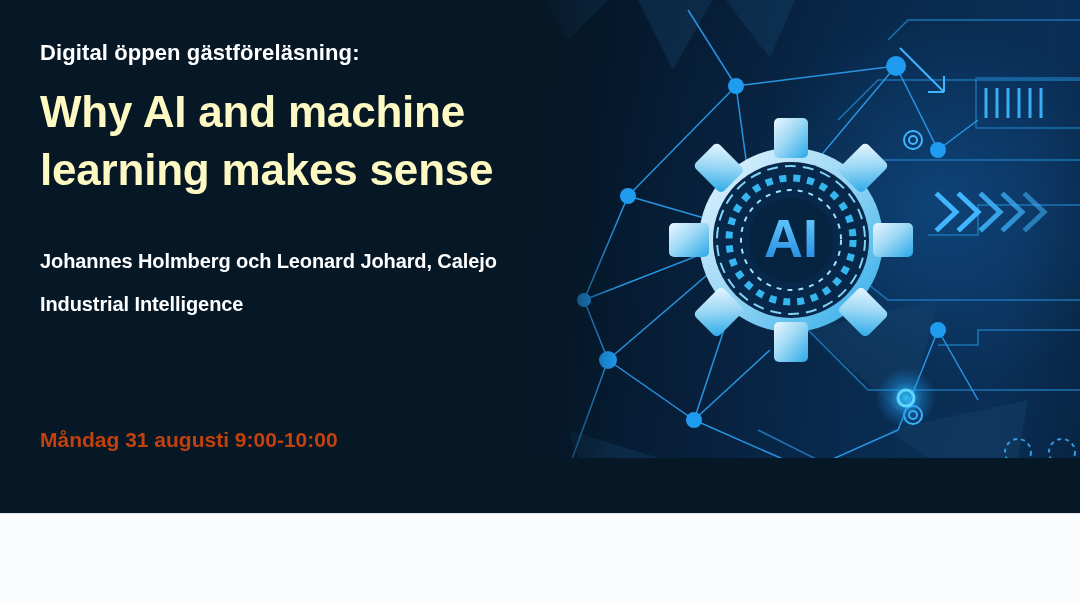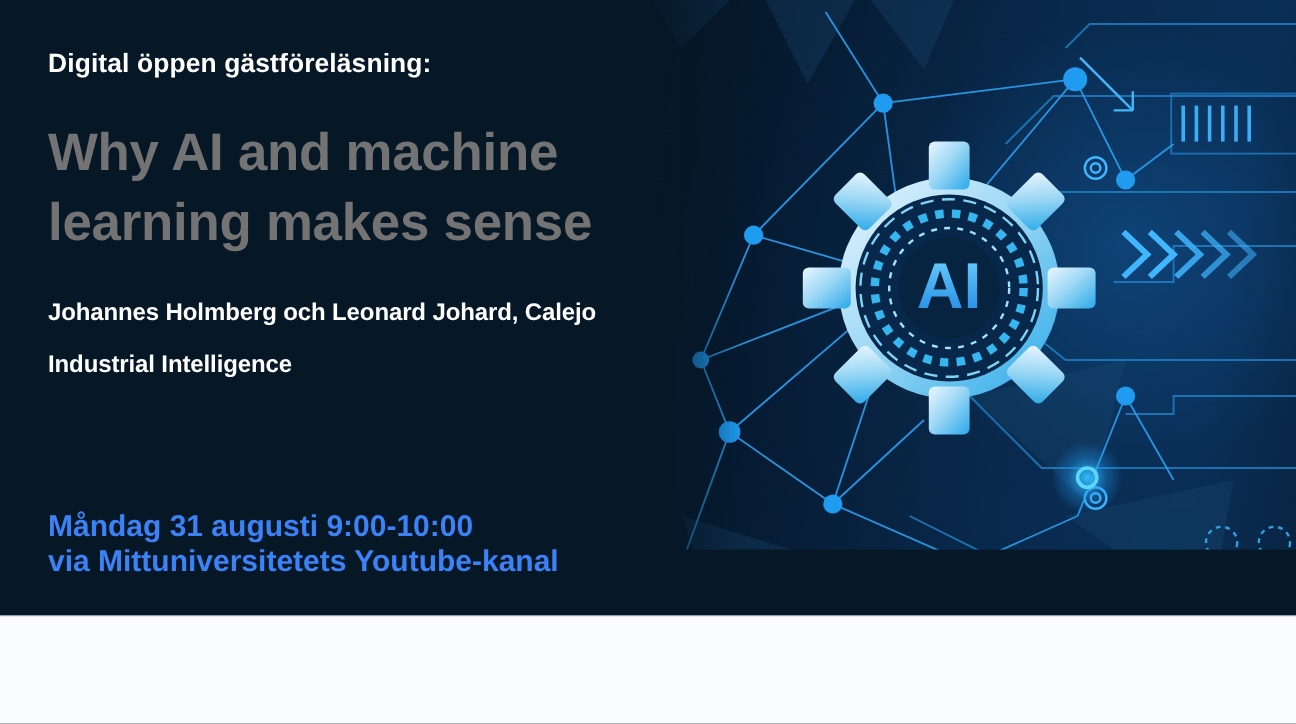--- a/index.html
+++ b/index.html
@@ -29,29 +29,29 @@
   .art-svg{position:absolute;left:0;top:0;width:580px;height:513px;}
 
   
   .copy{position:absolute;left:40px;top:0;width:520px;}
   .eyebrow{
     position:absolute;top:40px;left:0;
     color:#ffffff;font-size:22px;font-weight:bold;letter-spacing:.1px;
   }
   .headline{
     position:absolute;top:83px;left:0;width:510px;
-    color:#737373;font-size:44px;font-weight:bold;line-height:58px;letter-spacing:-.2px;margin-top:16px;
+    color:#fef9c3;font-size:44px;font-weight:bold;line-height:58px;letter-spacing:-.2px;
   }
   .speakers{
     position:absolute;top:240px;left:0;width:510px;
     color:#ffffff;font-size:20px;font-weight:bold;line-height:43px;letter-spacing:-.1px;
   }
   .when{
     position:absolute;top:425px;left:0;width:510px;
-    color:#3b82f6;font-size:25px;font-weight:bold;line-height:29px;
+    color:#c2410c;font-size:21px;font-weight:bold;line-height:29px;
   }
 
   
   .footer{
     position:absolute;left:0;top:513px;width:1080px;height:90px;
     background:#fbfcfd;border-top:1px solid #dfe5ea;
   }
 </style>
 </head>
 <body>
@@ -196,21 +196,20 @@
     </div>
 
     <div class="seam"></div>
 
     <div class="copy">
       <div class="eyebrow">Digital öppen gästföreläsning:</div>
       <div class="headline">Why AI and machine learning makes sense</div>
       <div class="speakers">Johannes Holmberg och Leonard Johard, Calejo Industrial Intelligence</div>
       <div class="when">
         <div>Måndag 31 augusti 9:00-10:00</div>
-        <div>via Mittuniversitetets Youtube-kanal</div>
       </div>
     </div>
   </div>
 
   <div class="footer">
 
     
     
 
     

